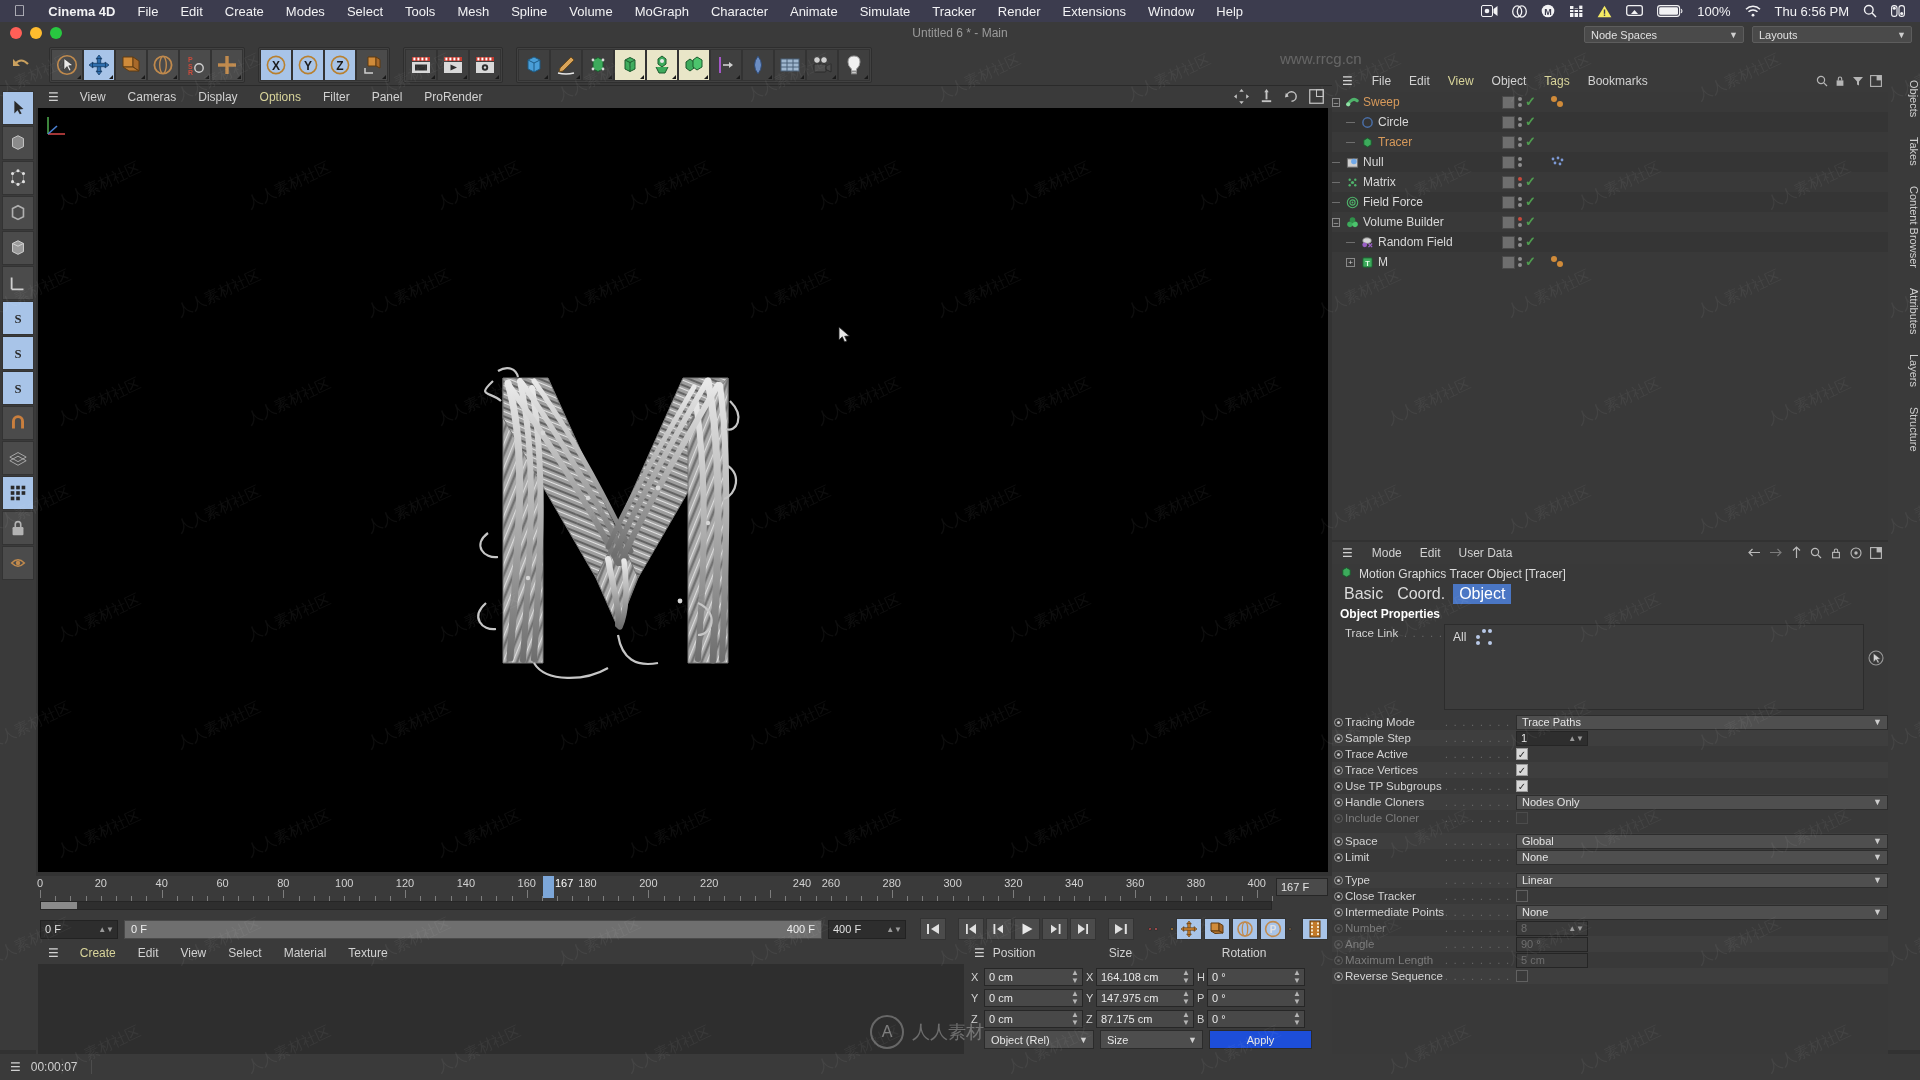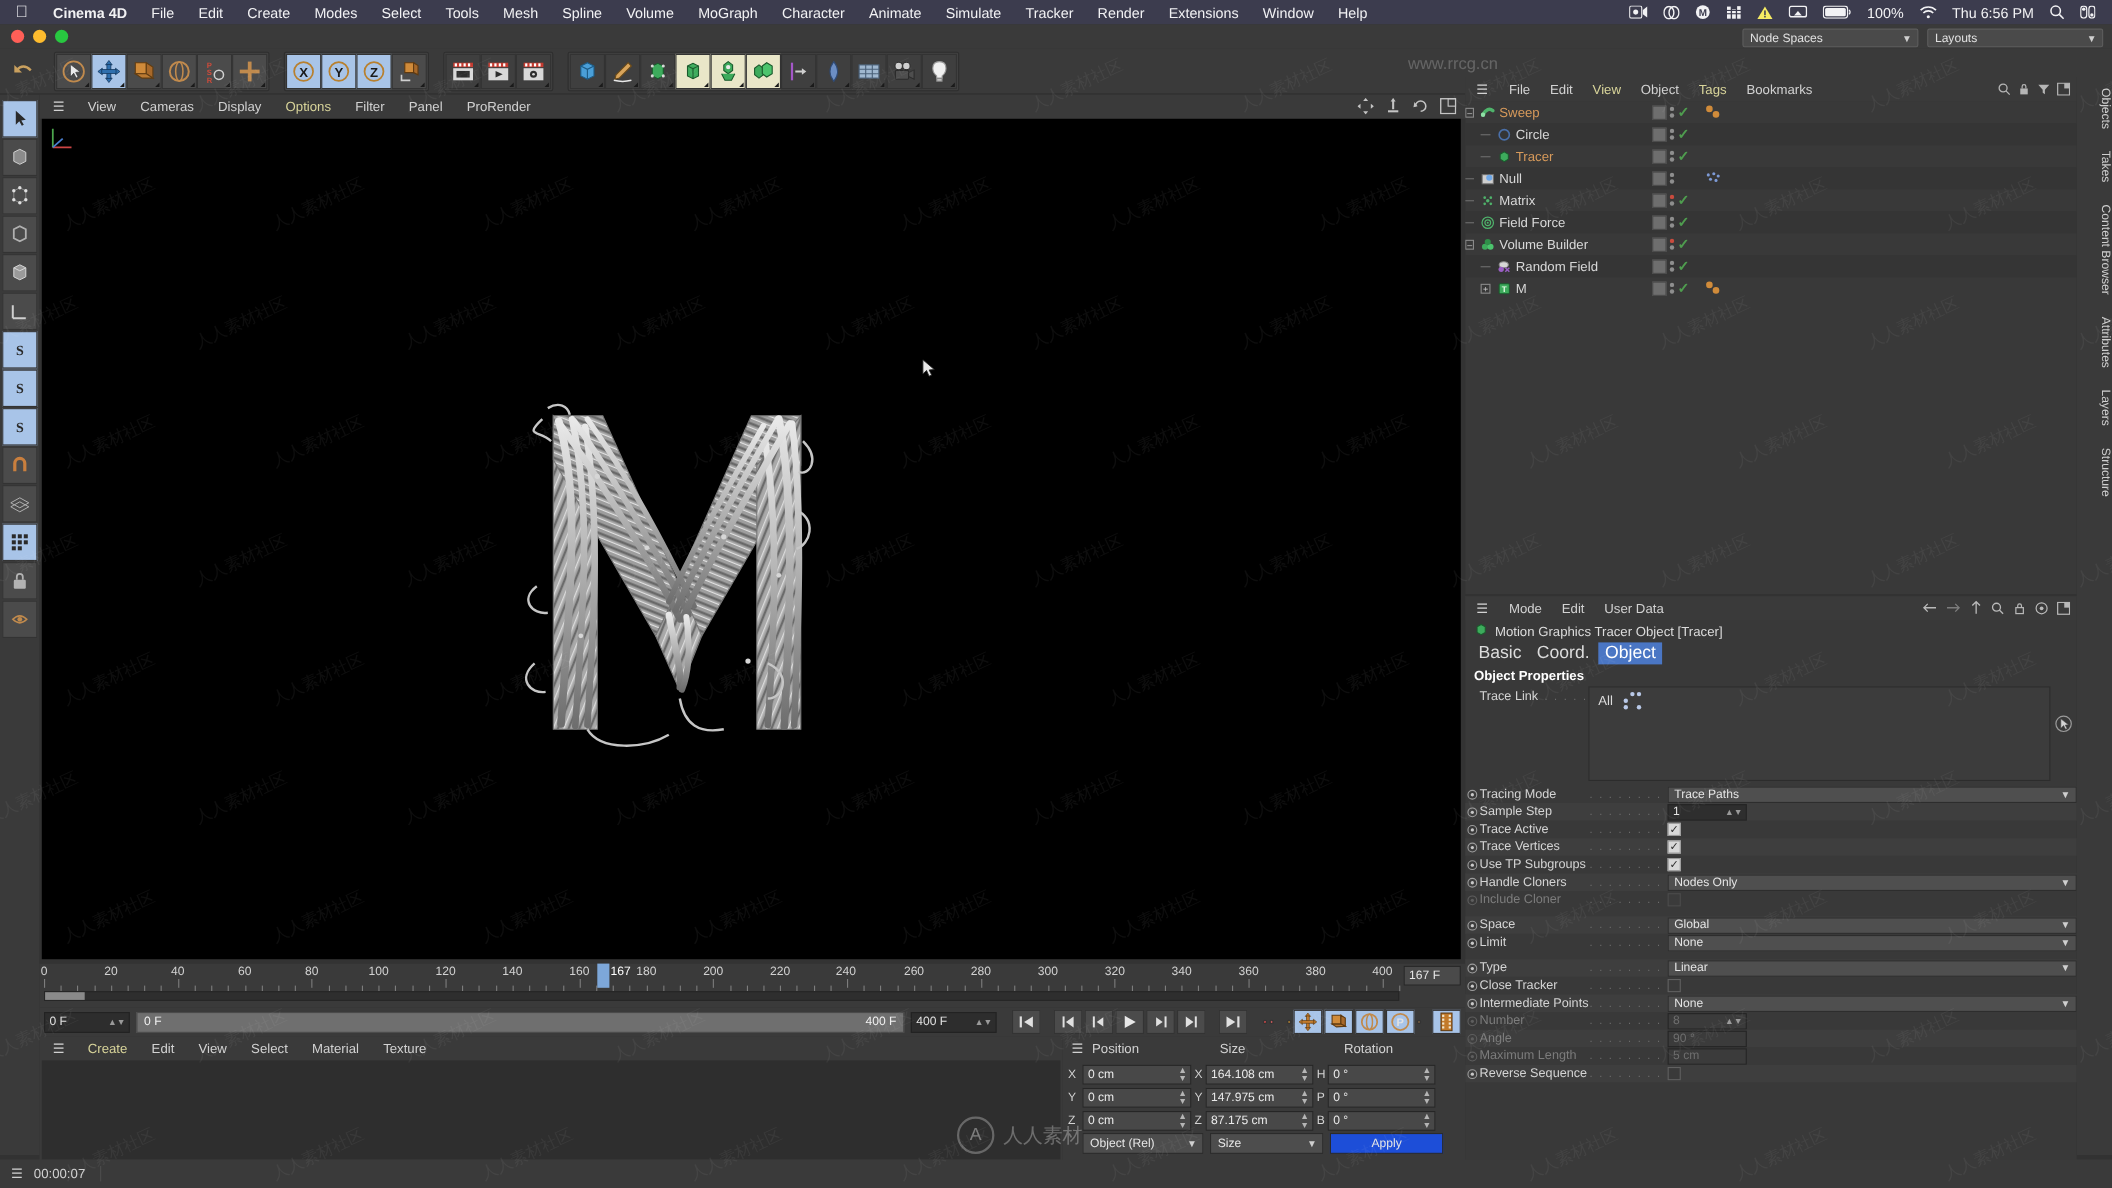--- a/index.html
+++ b/index.html
@@ -353,20 +353,21 @@
 </div>
 
 <div id="c4d">
 
   <div id="titlebar">
     <div class="traffic">
       <span class="tl r"></span>
       <span class="tl y"></span>
       <span class="tl g"></span>
     </div>
+    <div id="doctitle">Untitled 6 * - Main</div>
     <div id="topright">
       <div class="tr-select">
         <span>Node Spaces</span>
         <span class="chev">▼</span>
       </div>
       <div class="tr-select">
         <span>Layouts</span>
         <span class="chev">▼</span>
       </div>
     </div>
@@ -843,21 +844,21 @@
         <div class="tl-lbl" style="left: 121.679px;">40</div>
         <div class="tl-lbl" style="left: 182.519px;">60</div>
         <div class="tl-lbl" style="left: 243.358px;">80</div>
         <div class="tl-lbl" style="left: 304.198px;">100</div>
         <div class="tl-lbl" style="left: 365.037px;">120</div>
         <div class="tl-lbl" style="left: 425.877px;">140</div>
         <div class="tl-lbl" style="left: 486.716px;">160</div>
         <div class="tl-lbl" style="left: 547.556px;">180</div>
         <div class="tl-lbl" style="left: 608.395px;">200</div>
         <div class="tl-lbl" style="left: 669.235px;">220</div>
-        <div class="tl-lbl" style="left: 729px;">240</div>
+        <div class="tl-lbl" style="left: 762px;">240</div>
         <div class="tl-lbl" style="left: 790.914px;">260</div>
         <div class="tl-lbl" style="left: 851.753px;">280</div>
         <div class="tl-lbl" style="left: 912.593px;">300</div>
         <div class="tl-lbl" style="left: 973.432px;">320</div>
         <div class="tl-lbl" style="left: 1034.27px;">340</div>
         <div class="tl-lbl" style="left: 1095.11px;">360</div>
         <div class="tl-lbl" style="left: 1155.95px;">380</div>
         <div class="tl-lbl" style="left: 1216.79px;">400</div>
         <div class="tl-major" style="left: 0px;"></div>
         <div class="tl-tick" style="left: 15.2099px;"></div>

